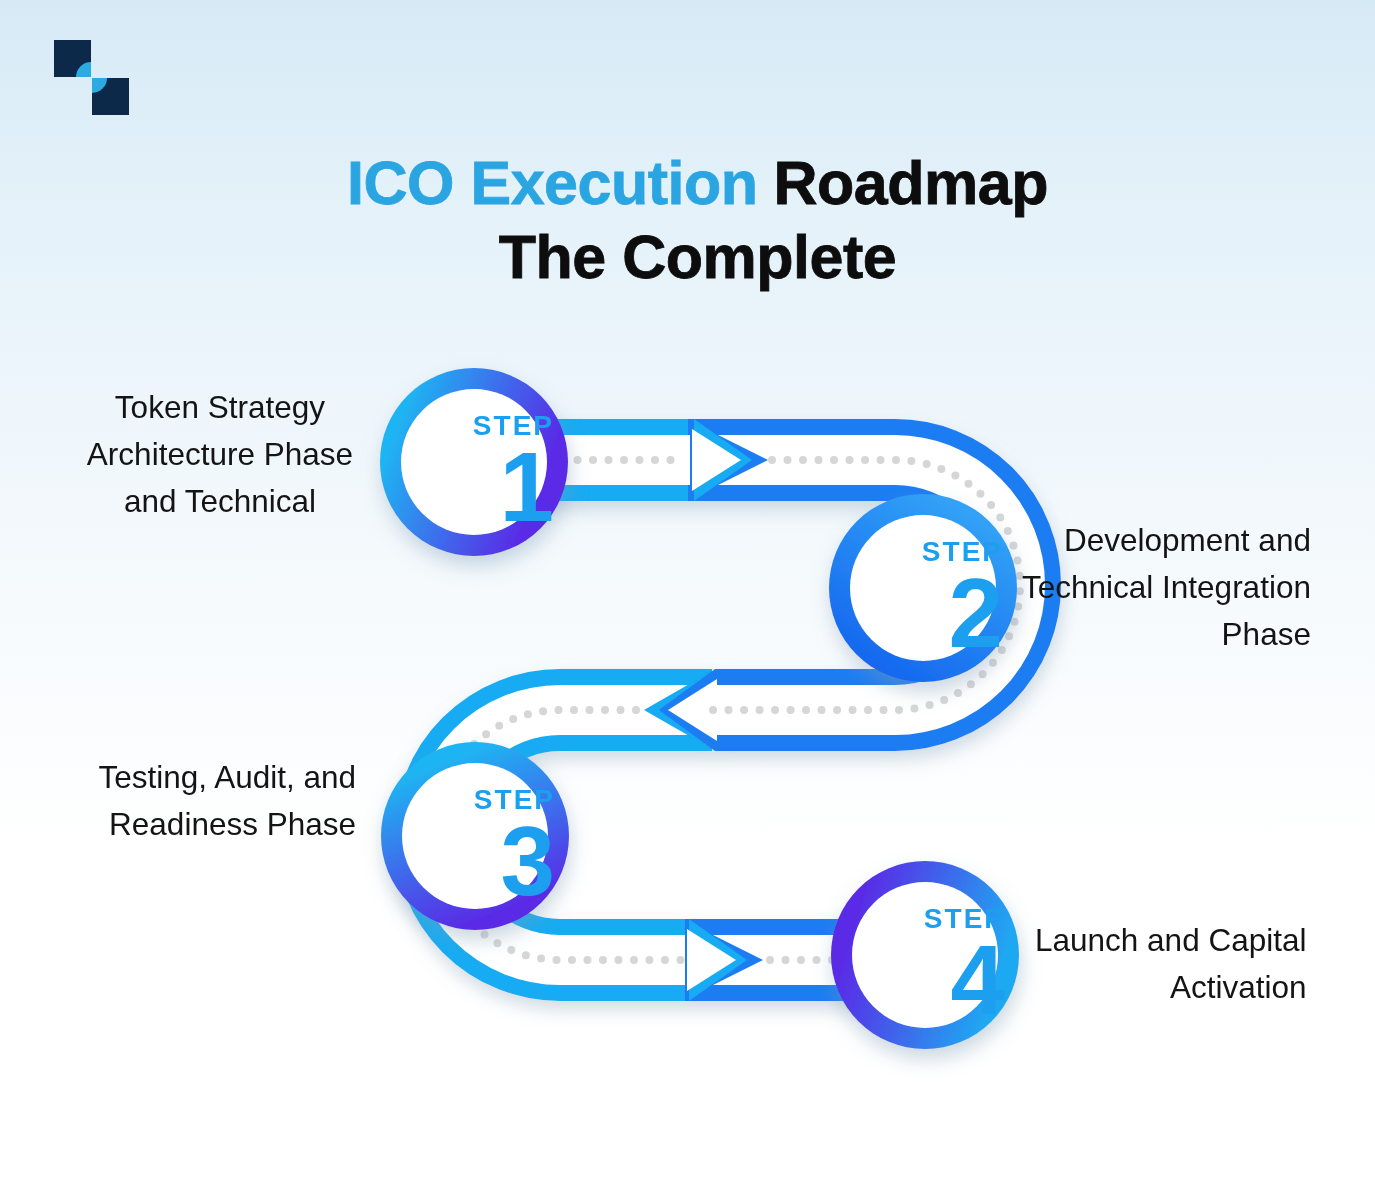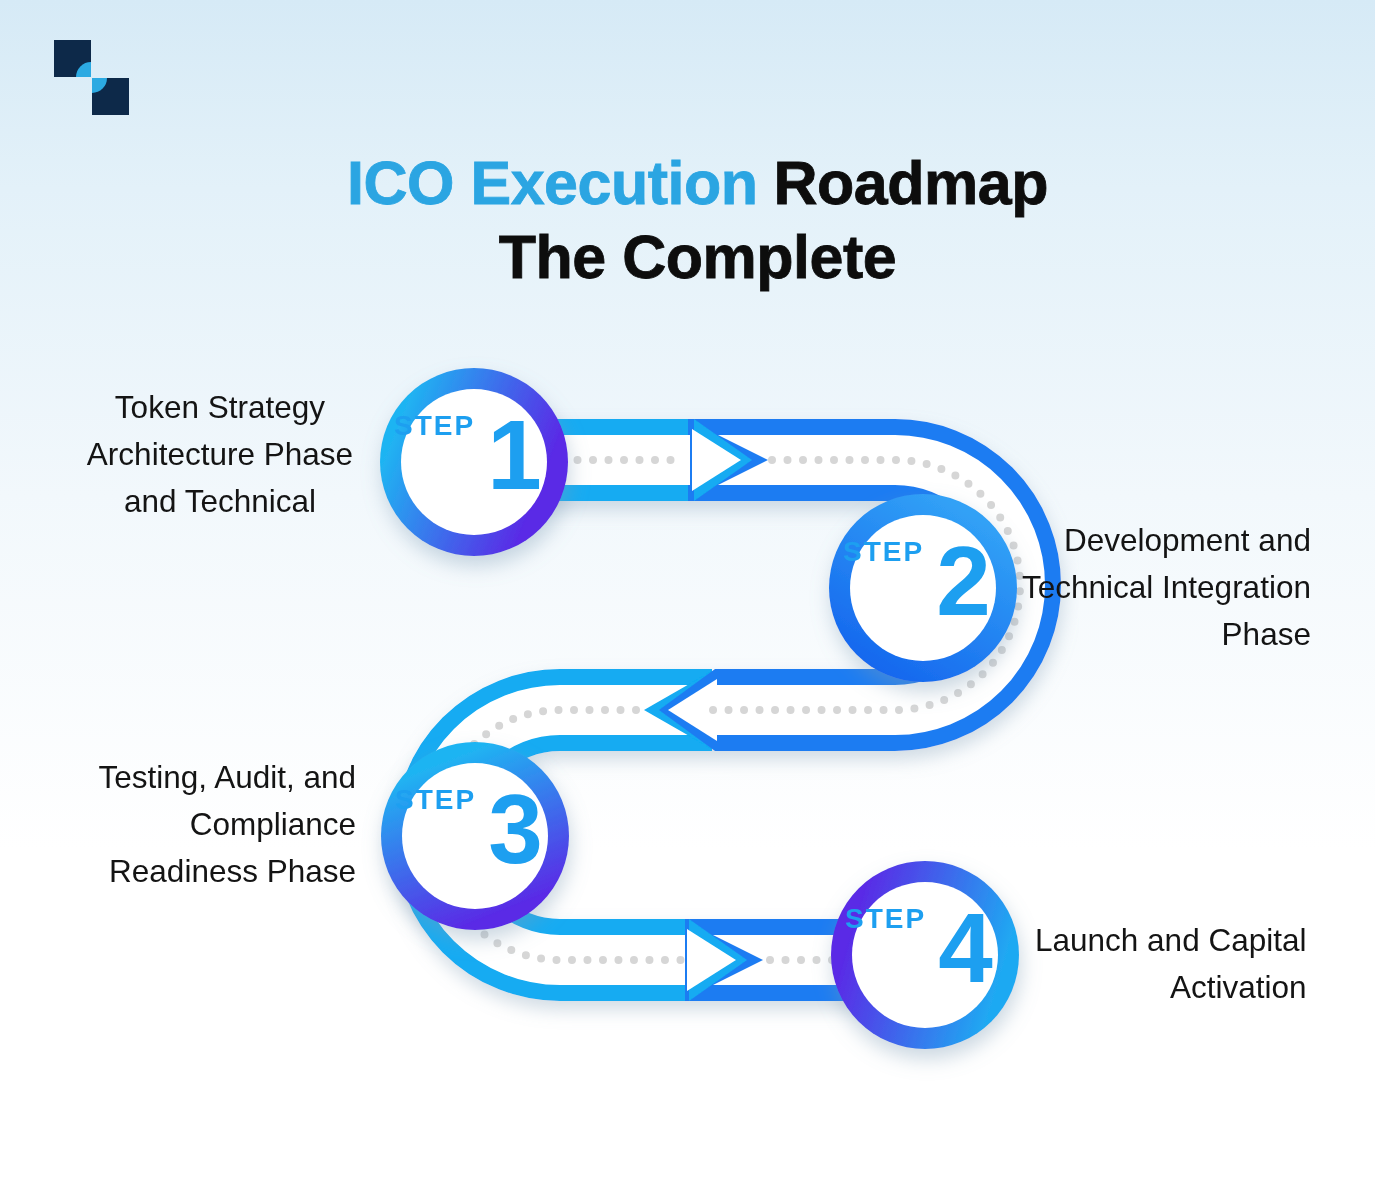--- a/index.html
+++ b/index.html
@@ -11,22 +11,22 @@
   .logo{position:absolute;left:54px;top:40px;}
   .title{
     position:absolute;left:20px;right:0;top:146px;text-align:center;
     font-size:61px;font-weight:700;line-height:74px;color:#0d0d0d;
     letter-spacing:-0.5px;-webkit-text-stroke:0.8px currentColor;
   }
   .title .accent{color:#2ba5e2;}
   .title .rest{margin-left:16px;}
   .scene{position:absolute;left:0;top:0;}
   .step-badge{
-    position:absolute;width:160px;display:flex;flex-direction:row;
-    align-items:flex-start;pointer-events:none;gap:12px;
+    position:absolute;width:160px;display:flex;flex-direction:column;
+    align-items:flex-end;pointer-events:none;
   }
   .step-word{
     font-size:28px;font-weight:700;letter-spacing:2px;
     color:#1d9ff0;line-height:32px;
   }
   .step-num{
     font-size:98px;font-weight:700;color:#1d9ff0;line-height:0.82;margin-top:5px;
   }
   .badge-1{left:394px;top:410px;}
   .badge-2{left:843px;top:536px;}
@@ -145,19 +145,18 @@
   <div>Architecture Phase</div>
   <div>and Technical</div>
 </div>
 <div class="step-label label-2">
   <div>Development and</div>
   <div>Technical Integration</div>
   <div>Phase</div>
 </div>
 <div class="step-label label-3">
   <div>Testing, Audit, and</div>
-  <div>Compliance</div>
   <div>Readiness Phase</div>
 </div>
 <div class="step-label label-4">
   <div>Launch and Capital</div>
   <div>Activation</div>
 </div>
 
 </body></html>

